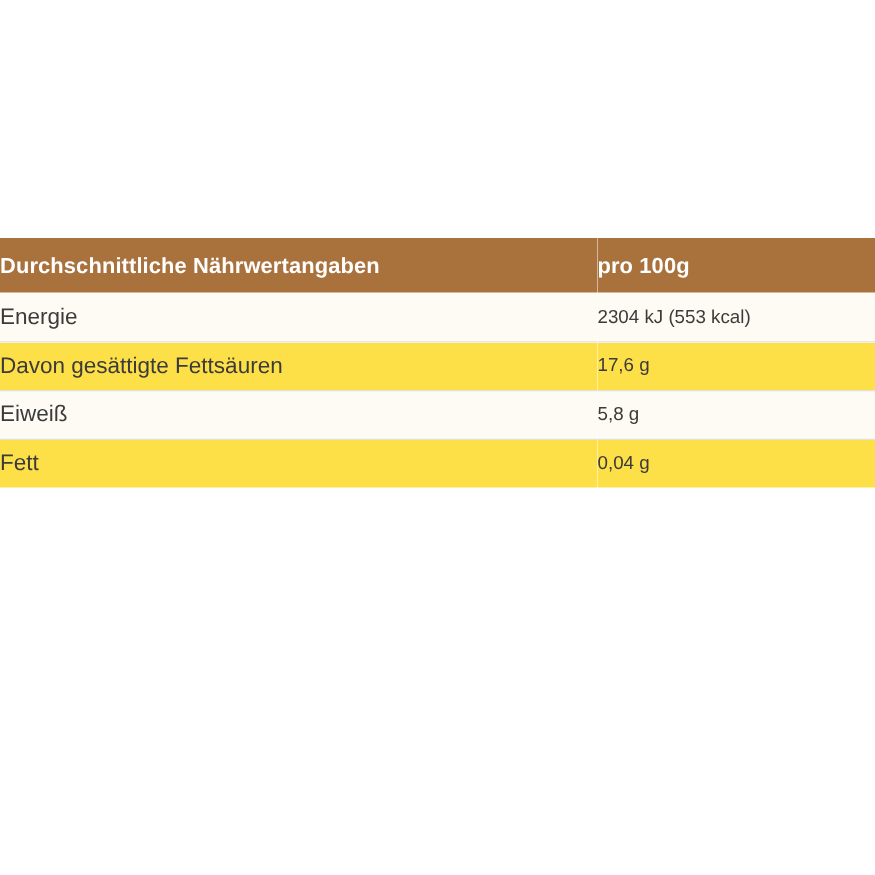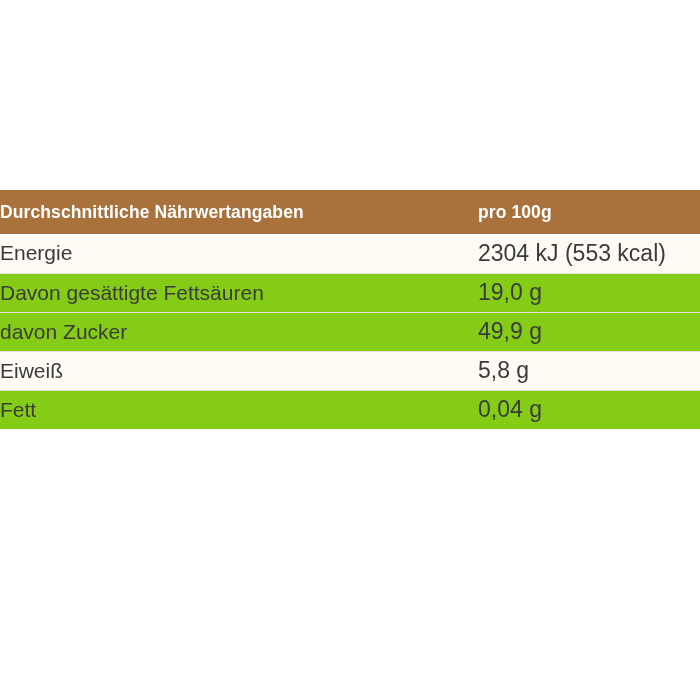--- a/index.html
+++ b/index.html
@@ -42,40 +42,40 @@
   }
   .header-row .cell-label,
   .header-row .cell-value {
     color: #ffffff;
     font-size: 17.5px;
     font-weight: bold;
     letter-spacing: 0.1px;
   }
   .cell-label {
     padding-left: 14px;
-    font-size: 21px;
+    font-size: 18px;
     color: #3b3b3b;
     white-space: nowrap;
     overflow: hidden;
   }
   .cell-value {
     padding-left: 6px;
-    font-size: 23px;
+    font-size: 15px;
     color: #3b3b3b;
     white-space: nowrap;
     overflow: hidden;
   }
   .data-row {
     height: 39px;
   }
   .row-odd {
     background: #fdfbf3;
   }
   .row-even {
-    background: #84cc16;
+    background: #fde047;
   }
   .data-row td {
     border-bottom: 1px solid #e3e0d5;
   }
   .row-last td {
     border-bottom: none;
   }
   .col-label {
     width: 478px;
   }
@@ -94,25 +94,21 @@
         <th class="cell-value col-value">pro 100g</th>
       </tr>
     </thead>
     <tbody>
       <tr class="data-row row-odd">
         <td class="cell-label col-label">Energie</td>
         <td class="cell-value col-value">2304 kJ (553 kcal)</td>
       </tr>
       <tr class="data-row row-even">
         <td class="cell-label col-label">Davon gesättigte Fettsäuren</td>
-        <td class="cell-value col-value">19,0 g</td>
-      </tr>
-      <tr class="data-row row-even">
-        <td class="cell-label col-label">davon Zucker</td>
-        <td class="cell-value col-value">49,9 g</td>
+        <td class="cell-value col-value">17,6 g</td>
       </tr>
       <tr class="data-row row-odd">
         <td class="cell-label col-label">Eiweiß</td>
         <td class="cell-value col-value">5,8 g</td>
       </tr>
       <tr class="data-row row-even row-last">
         <td class="cell-label col-label">Fett</td>
         <td class="cell-value col-value">0,04 g</td>
       </tr>
     </tbody>

